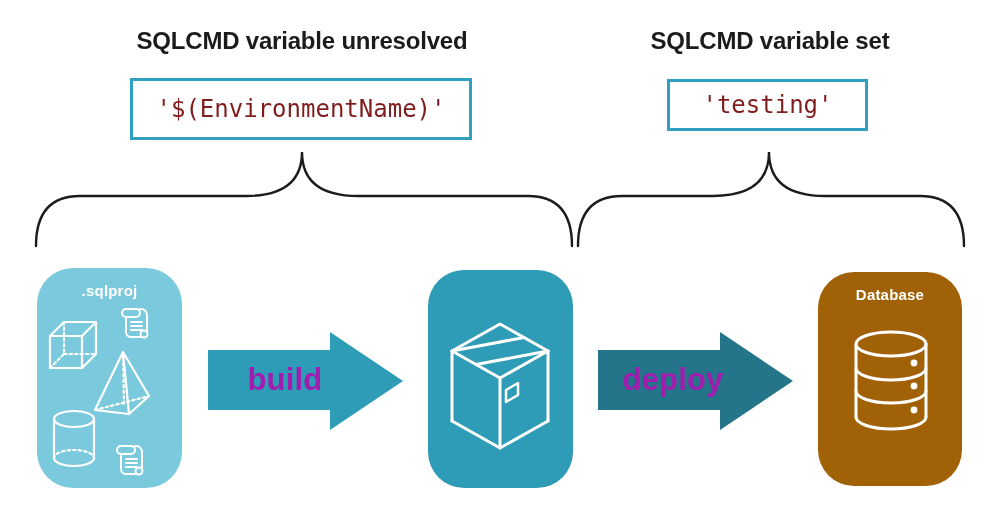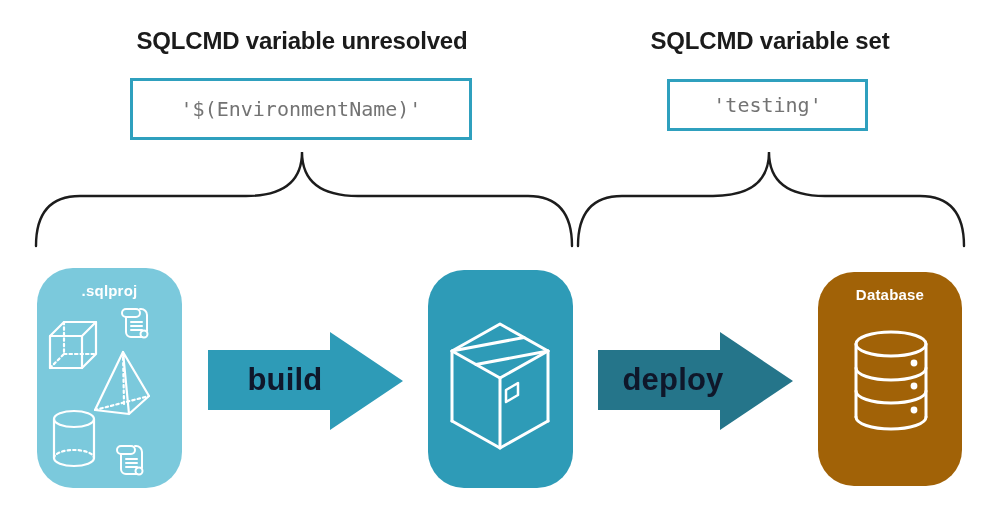--- a/index.html
+++ b/index.html
@@ -22,22 +22,22 @@
   }
   .codebox {
     position: absolute;
     box-sizing: border-box;
     border: 3px solid #2fa0be;
     background: #ffffff;
     display: flex;
     align-items: center;
     justify-content: center;
     font-family: "DejaVu Sans Mono", monospace;
-    font-size: 20px;
-    color: #737373;
+    font-size: 24px;
+    color: #7f1d1d;
     white-space: nowrap;
   }
   .overlay {
     position: absolute;
     left: 0; top: 0;
     width: 1000px; height: 522px;
   }
   .stage {
     position: absolute;
     border-radius: 36px;
@@ -51,21 +51,21 @@
     font-size: 15px;
     letter-spacing: 0.2px;
   }
   .stage-icon { position: absolute; }
   .arrow-svg { position: absolute; }
   .arrow-label {
     position: absolute;
     display: flex;
     align-items: center;
     justify-content: center;
-    color: #0f172a;
+    color: #a21caf;
     font-weight: 700;
     font-size: 31px;
     letter-spacing: 0.2px;
   }
   .wire { stroke: #ffffff; fill: none; stroke-linecap: round; stroke-linejoin: round; }
   .wire-thin { stroke-width: 2; }
   .wire-mid { stroke-width: 2.2; }
   .wire-bold { stroke-width: 3; }
   .dash { stroke-dasharray: 2.5, 3; }
   .brace { fill: none; stroke-width: 2.4; stroke-linecap: round; }

